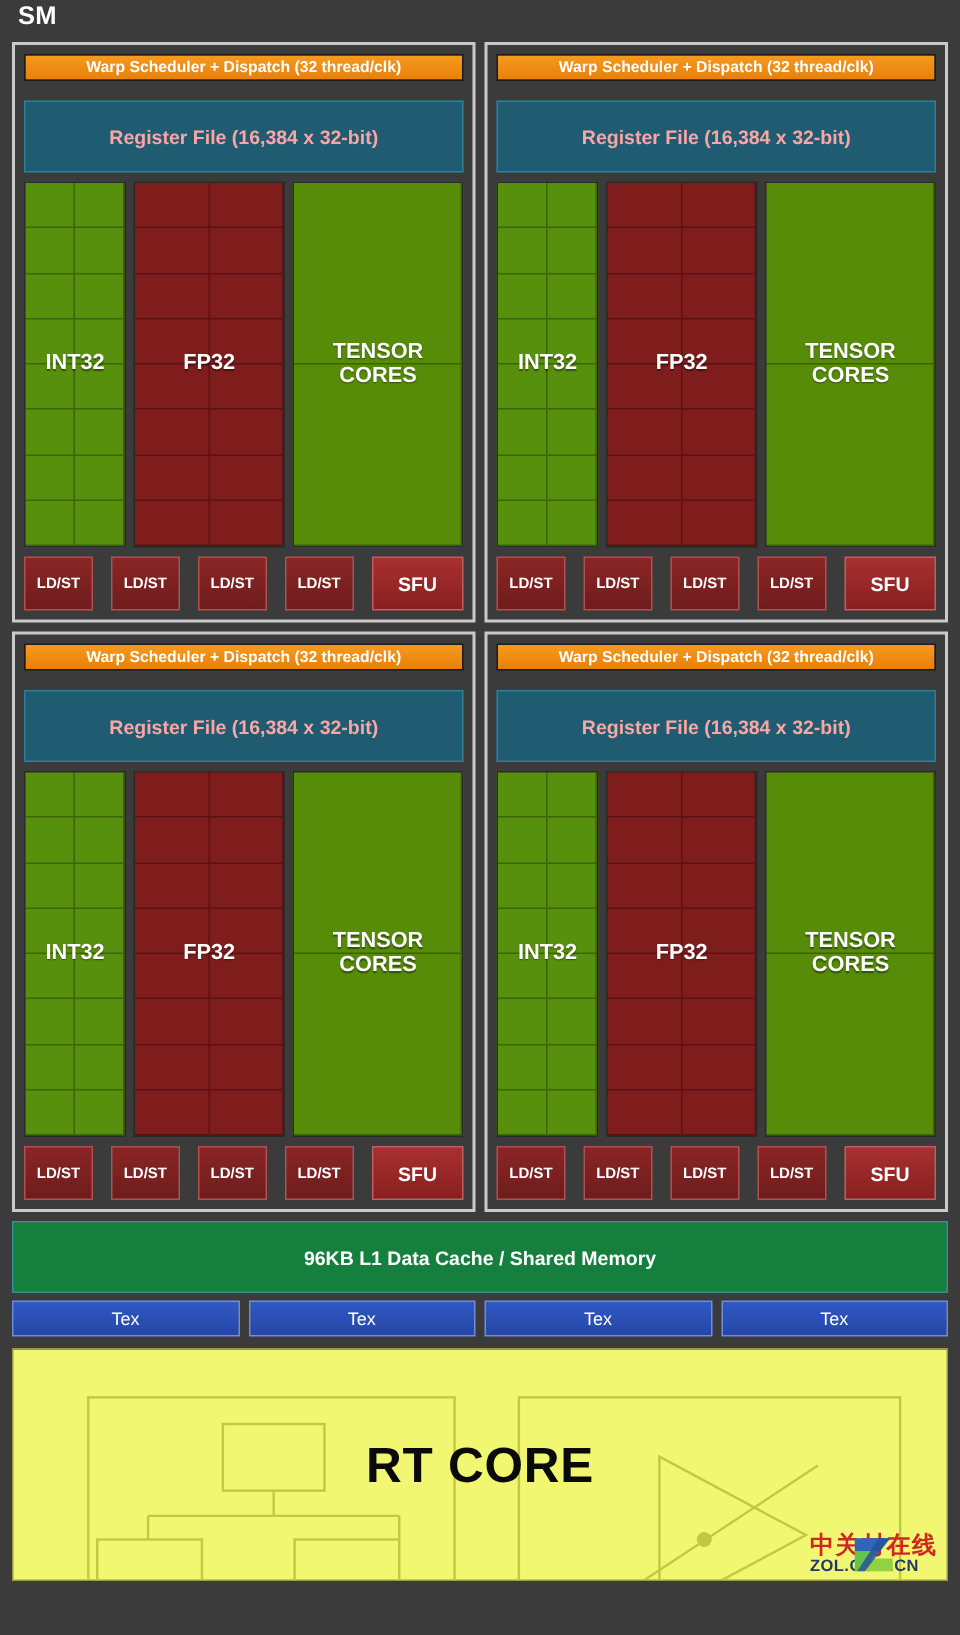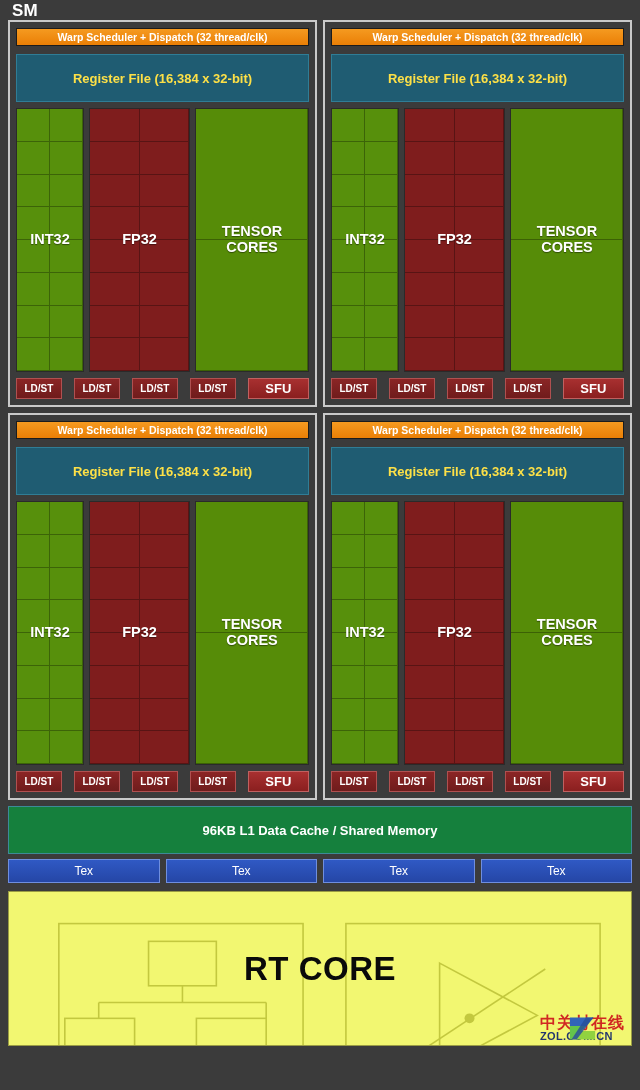--- a/index.html
+++ b/index.html
@@ -20,21 +20,21 @@
     padding: 0 8px 8px 8px;
   }
 
   
   .sm-title {
     color: #ffffff;
     font-size: 17px;
     font-weight: bold;
     letter-spacing: .2px;
     padding: 1px 0 2px 4px;
-    height: 20px;
+    height: 28px;
     line-height: 20px;
   }
 
   
   .quad-grid {
     display: grid;
     grid-template-columns: 1fr 1fr;
     grid-template-rows: 1fr 1fr;
     gap: 6px;
     height: 780px;
@@ -58,24 +58,24 @@
     font-weight: bold;
     text-align: center;
     line-height: 17px;
     height: 18px;
     white-space: nowrap;
     overflow: hidden;
   }
 
   
   .regfile {
-    margin-top: 8px;
+    margin-top: 13px;
     background: #1f5c72;
     border: 1px solid #2f7d96;
-    color: #fde047;
+    color: #fca5a5;
     font-size: 13px;
     font-weight: bold;
     height: 48px;
     display: flex;
     align-items: center;
     justify-content: center;
   }
 
   
   .core-area {
@@ -111,21 +111,21 @@
 
   .int32  { flex: 0 0 68px; background: #57900c; grid-template-columns: 1fr 1fr; }
   .fp32   { flex: 0 0 101px; background: #7f1d1d; grid-template-columns: 1fr 1fr; }
   .tensor { flex: 1; background: #568c08; grid-template-columns: 1fr; }
 
   
   .ldst-row {
     margin-top: 6px;
     display: flex;
     gap: 12px;
-    height: 21px;
+    height: 36px;
     border-radius: 7px;
   }
   .ldst {
     flex: 1;
     background: #7d2020;
     background: linear-gradient(#8b2525, #6f1c1c);
     border: 1px solid #b05050;
     color: #ffffff;
     font-size: 10px;
     font-weight: bold;

